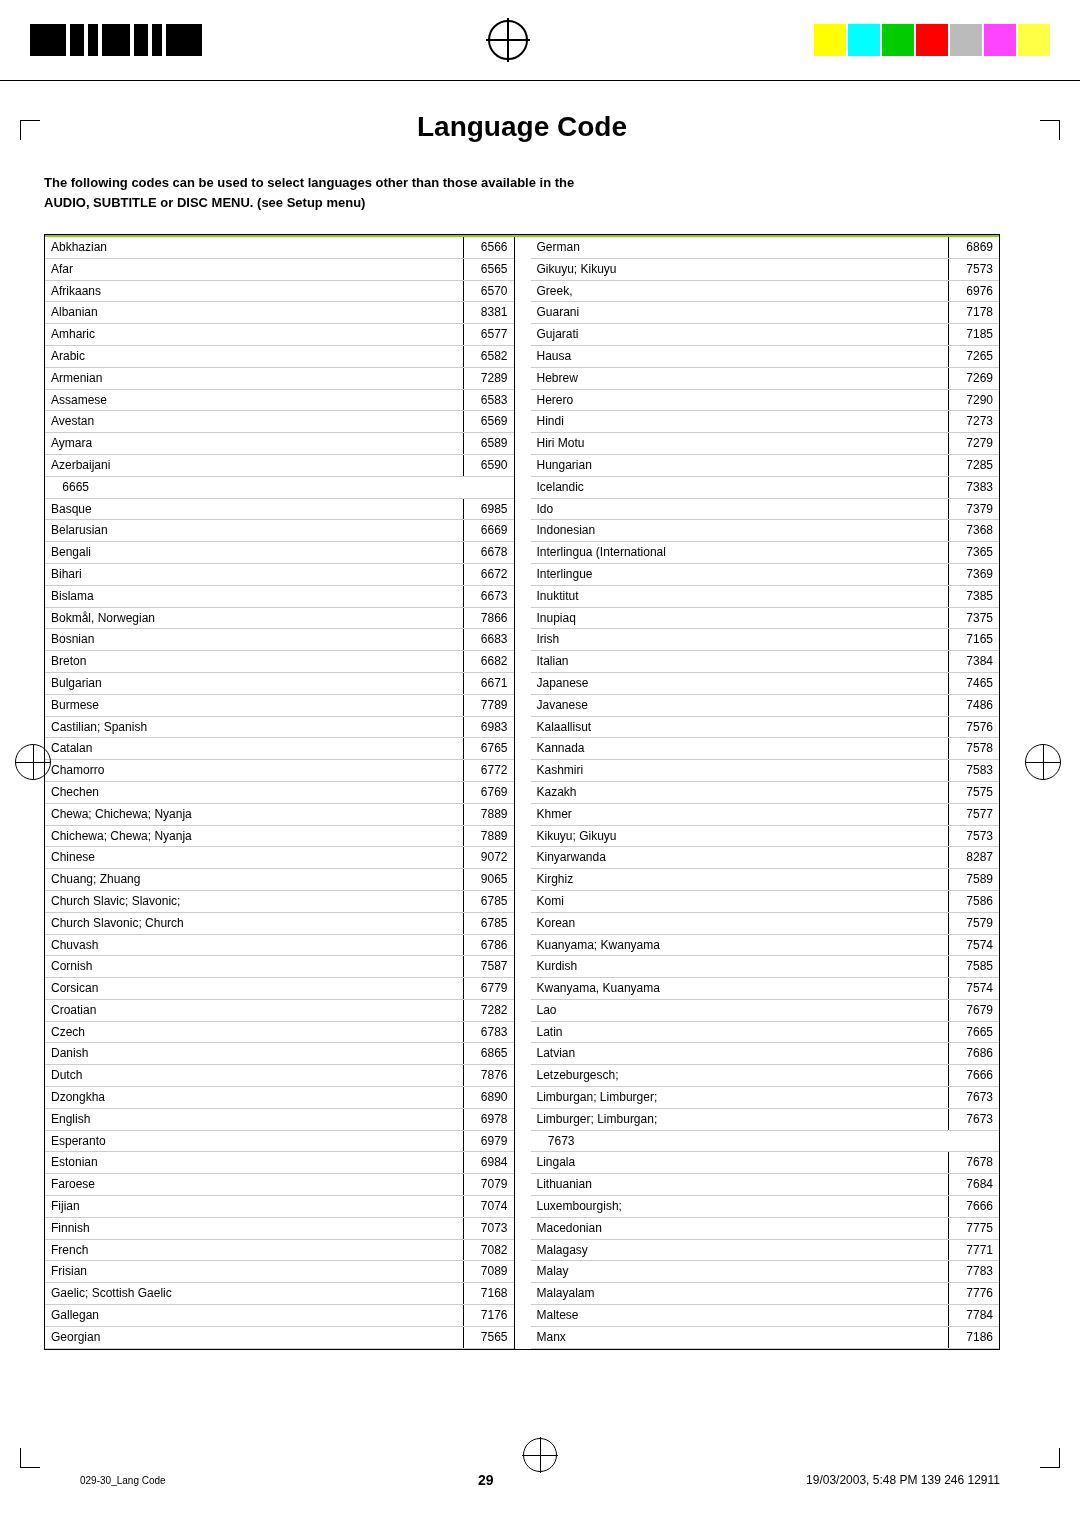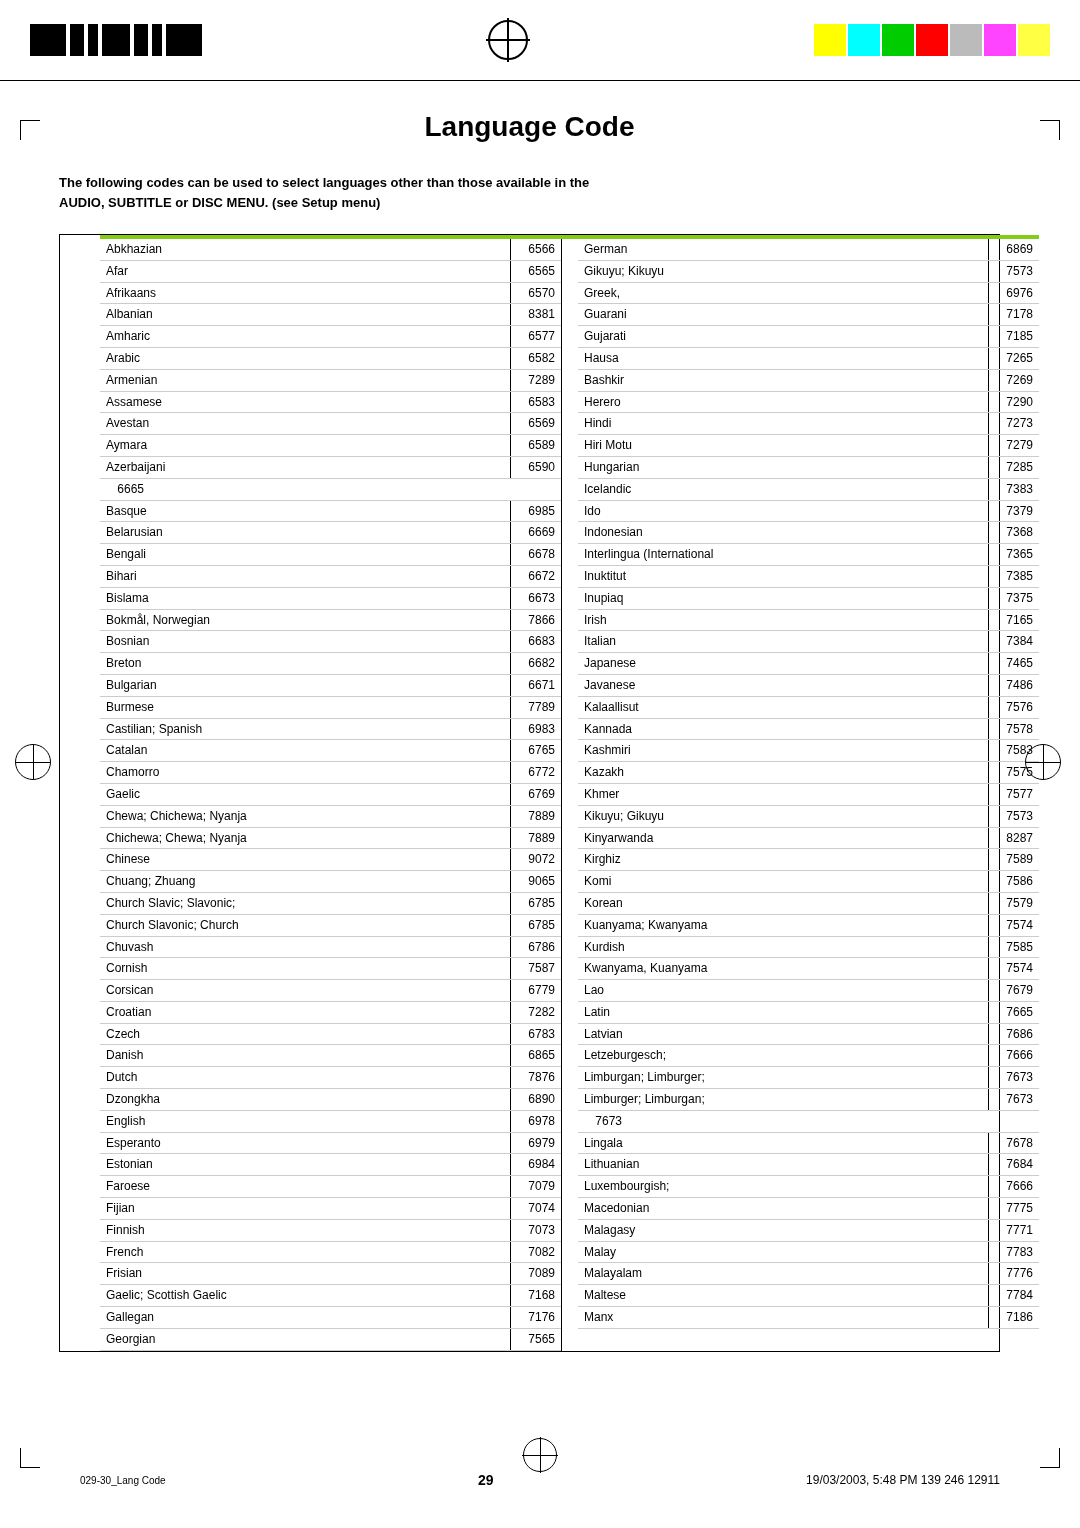--- a/index.html
+++ b/index.html
@@ -50,21 +50,21 @@
       display: flex;
       gap: 2px;
     }
     .swatch {
       width: 32px;
       height: 32px;
     }
 
     
     .page-content {
-      padding: 30px 80px 80px 59px;
+      padding: 30px 80px 80px 44px;
     }
 
     .page-title {
       text-align: center;
       font-size: 28px;
       font-weight: bold;
       margin-bottom: 30px;
       font-family: Arial, Helvetica, sans-serif;
     }
 
@@ -73,22 +73,21 @@
       font-weight: bold;
       margin-bottom: 22px;
       line-height: 1.5;
     }
 
     
     .lang-table-container {
       display: flex;
       gap: 16px;
       width: 100%;
-      border-top: 4px solid #84cc16;
-      margin-left: 40px;
+      border-top: 2px solid #84cc16;
     }
 
     .lang-col {
       flex: 1;
       border-right: 1px solid #000;
     }
     .lang-col:last-child {
       border-right: none;
     }
 
@@ -346,21 +345,21 @@
           </div>
           <div class="lang-row">
             <div class="lang-name">Catalan</div>
             <div class="lang-code">6765</div>
           </div>
           <div class="lang-row">
             <div class="lang-name">Chamorro</div>
             <div class="lang-code">6772</div>
           </div>
           <div class="lang-row">
-            <div class="lang-name">Gaelic</div>
+            <div class="lang-name">Chechen</div>
             <div class="lang-code">6769</div>
           </div>
           <div class="lang-row">
             <div class="lang-name">Chewa; Chichewa; Nyanja</div>
             <div class="lang-code">7889</div>
           </div>
           <div class="lang-row">
             <div class="lang-name">Chichewa; Chewa; Nyanja</div>
             <div class="lang-code">7889</div>
           </div>
@@ -477,21 +476,21 @@
           </div>
           <div class="lang-row">
             <div class="lang-name">Gujarati</div>
             <div class="lang-code">7185</div>
           </div>
           <div class="lang-row">
             <div class="lang-name">Hausa</div>
             <div class="lang-code">7265</div>
           </div>
           <div class="lang-row">
-            <div class="lang-name">Bashkir</div>
+            <div class="lang-name">Hebrew</div>
             <div class="lang-code">7269</div>
           </div>
           <div class="lang-row">
             <div class="lang-name">Herero</div>
             <div class="lang-code">7290</div>
           </div>
           <div class="lang-row">
             <div class="lang-name">Hindi</div>
             <div class="lang-code">7273</div>
           </div>
@@ -511,20 +510,24 @@
             <div class="lang-name">Ido</div>
             <div class="lang-code">7379</div>
           </div>
           <div class="lang-row">
             <div class="lang-name">Indonesian</div>
             <div class="lang-code">7368</div>
           </div>
           <div class="lang-row">
             <div class="lang-name">Interlingua (International</div>
             <div class="lang-code">7365</div>
+          </div>
+          <div class="lang-row">
+            <div class="lang-name">Interlingue</div>
+            <div class="lang-code">7369</div>
           </div>
           <div class="lang-row">
             <div class="lang-name">Inuktitut</div>
             <div class="lang-code">7385</div>
           </div>
           <div class="lang-row">
             <div class="lang-name">Inupiaq</div>
             <div class="lang-code">7375</div>
           </div>
           <div class="lang-row">

